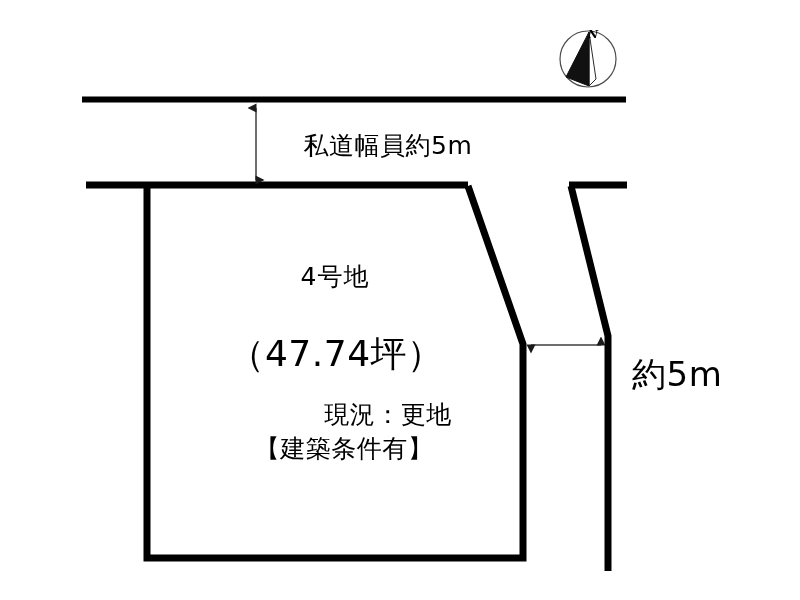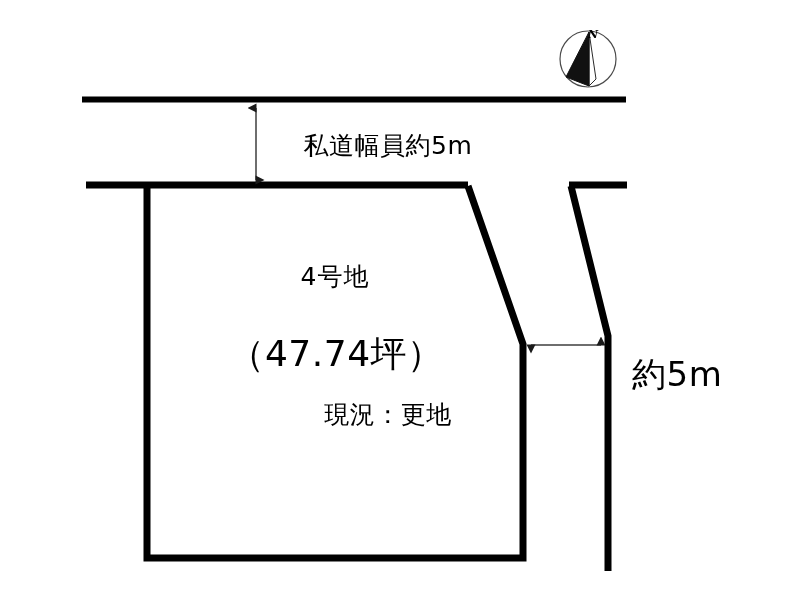--- a/index.html
+++ b/index.html
@@ -151,20 +151,21 @@
 
     <div class="lbl lbl-center" id="label-top-road">私道幅員約5m</div>
 
     <div class="lbl lbl-center" id="label-lot-number">4号地</div>
 
 
     <div class="lbl lbl-center" id="label-area-tsubo">（47.74坪）</div>
 
     <div class="lbl lbl-center" id="label-condition-state">現況：更地</div>
 
+    <div class="lbl lbl-center" id="label-condition-note">【建築条件有】</div>
 
 
     <div class="lbl" id="label-right-road-2">約5m</div>
 
     <div class="lbl" id="label-compass-n">N</div>
 
   </div>
 </div>
 
 </body></html>

